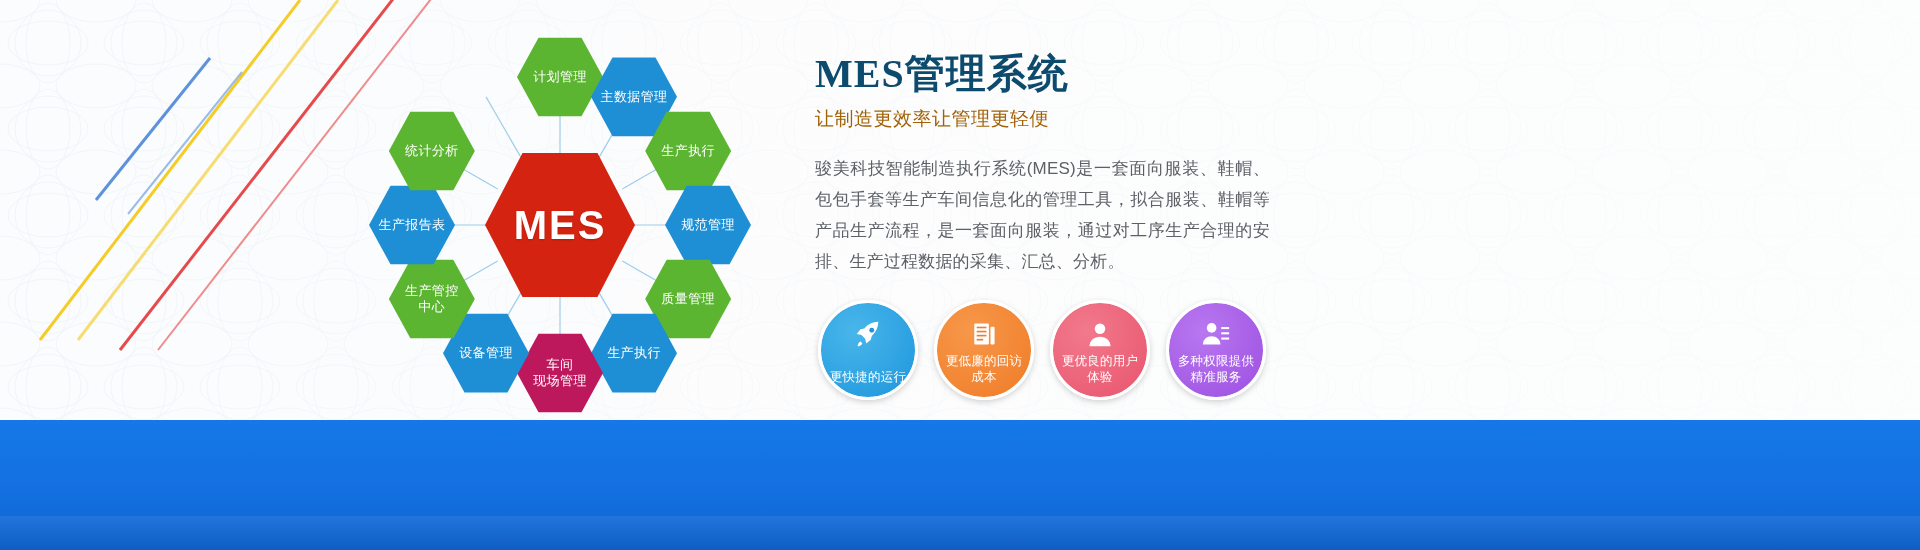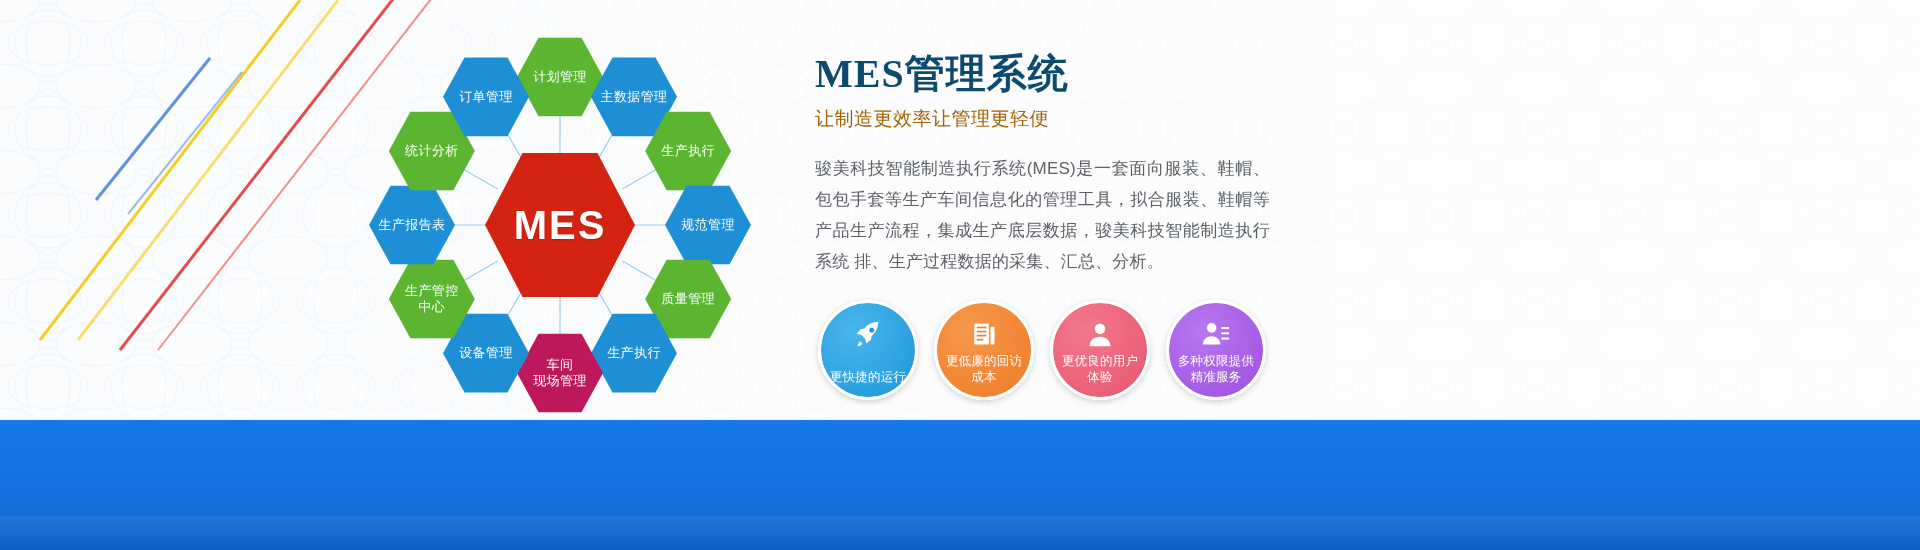--- a/index.html
+++ b/index.html
@@ -200,29 +200,26 @@
       <div class="hex small" style="left: 58.8282px; top: 248px; background: rgb(92, 181, 49);">
         <span style="white-space: pre-line;">生产管控
 中心</span>
       </div>
       <div class="hex small" style="left: 39px; top: 174px; background: rgb(30, 143, 213);">
         <span style="white-space: pre-line;">生产报告表</span>
       </div>
       <div class="hex small" style="left: 58.8282px; top: 100px; background: rgb(92, 181, 49);">
         <span style="white-space: pre-line;">统计分析</span>
       </div>
-      <div class="hex small" style="left: 113px; top: 45.8282px; background: rgb(30, 143, 213);">
-        <span style="white-space: pre-line;">订单管理</span>
-      </div>
     </div>
 
   <div id="right">
     <div class="title">MES管理系统</div>
     <div class="subtitle">让制造更效率让管理更轻便</div>
-    <div class="para">骏美科技智能制造执行系统(MES)是一套面向服装、鞋帽、包包手套等生产车间信息化的管理工具，拟合服装、鞋帽等产品生产流程，集成生产底层数据，骏美科技智能制造执行系统 排、生产过程数据的采集、汇总、分析。</div>
+    <div class="para">骏美科技智能制造执行系统(MES)是一套面向服装、鞋帽、包包手套等生产车间信息化的管理工具，拟合服装、鞋帽等产品生产流程，是一套面向服装，通过对工序生产合理的安 排、生产过程数据的采集、汇总、分析。</div>
   </div>
 
   <div id="badges">
       <div class="badge b1">
         <div class="ring"></div>
         <div class="bicon">
           <svg viewBox="0 0 32 32" width="30" height="30" fill="#fff">
             <path d="M27 3c-6 0-11 2.5-15 7l-4 1-4 5 5 1 4 4 1 5 5-4 1-4c4.5-4 7-9 7-15z"></path>
             <circle cx="20" cy="12" r="2.6" fill="#1d96dd"></circle>
             <path d="M8 24c-2 1-3 3-3 5 2 0 4-1 5-3z"></path>

